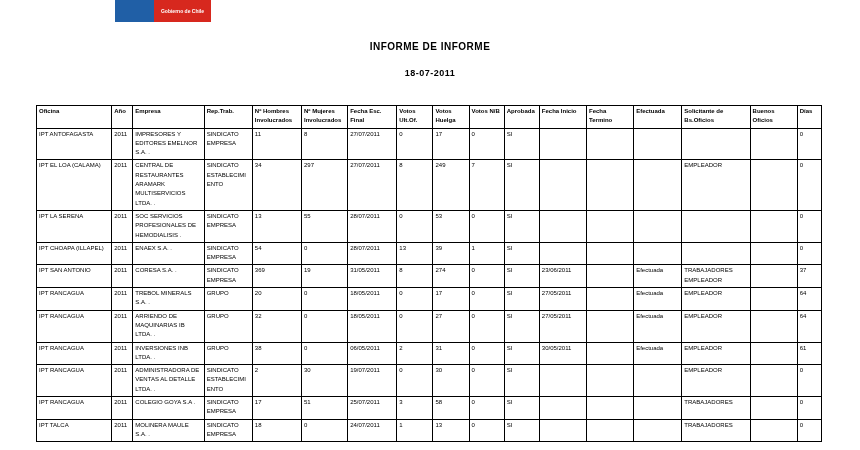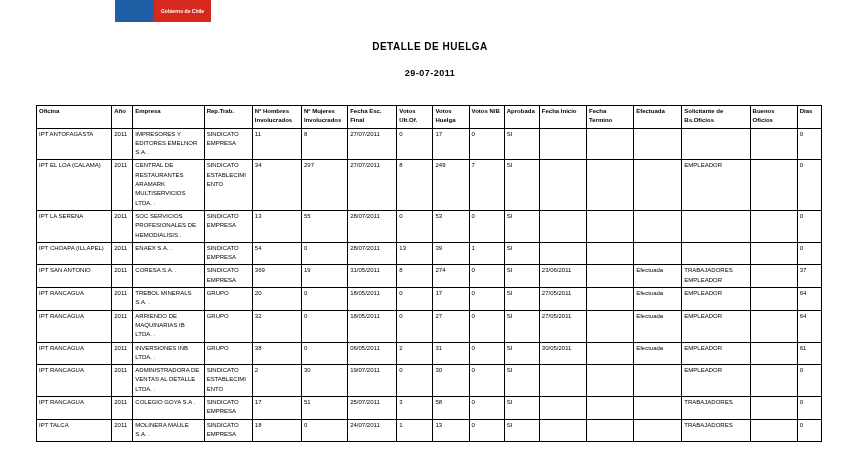--- a/index.html
+++ b/index.html
@@ -33,22 +33,22 @@
 
 <div class="page">
 
   <div class="logo">
     <div class="logo-blue" style="background: rgb(32, 95, 166);"></div>
     <div class="logo-red" style="background: rgb(215, 40, 30);">
       <span>Gobierno de Chile</span>
     </div>
   </div>
 
-  <div class="title">DETALLE DE HUELGA</div>
-  <div class="subtitle">29-07-2011</div>
+  <div class="title">INFORME DE INFORME</div>
+  <div class="subtitle">18-07-2011</div>
 
   <div class="tablewrap">
     <table>
       <colgroup>
         <col style="width:75px">
           <col style="width:21px">
           <col style="width:71px">
         <col style="width:48px">
           <col style="width:49px">
           <col style="width:46px">

